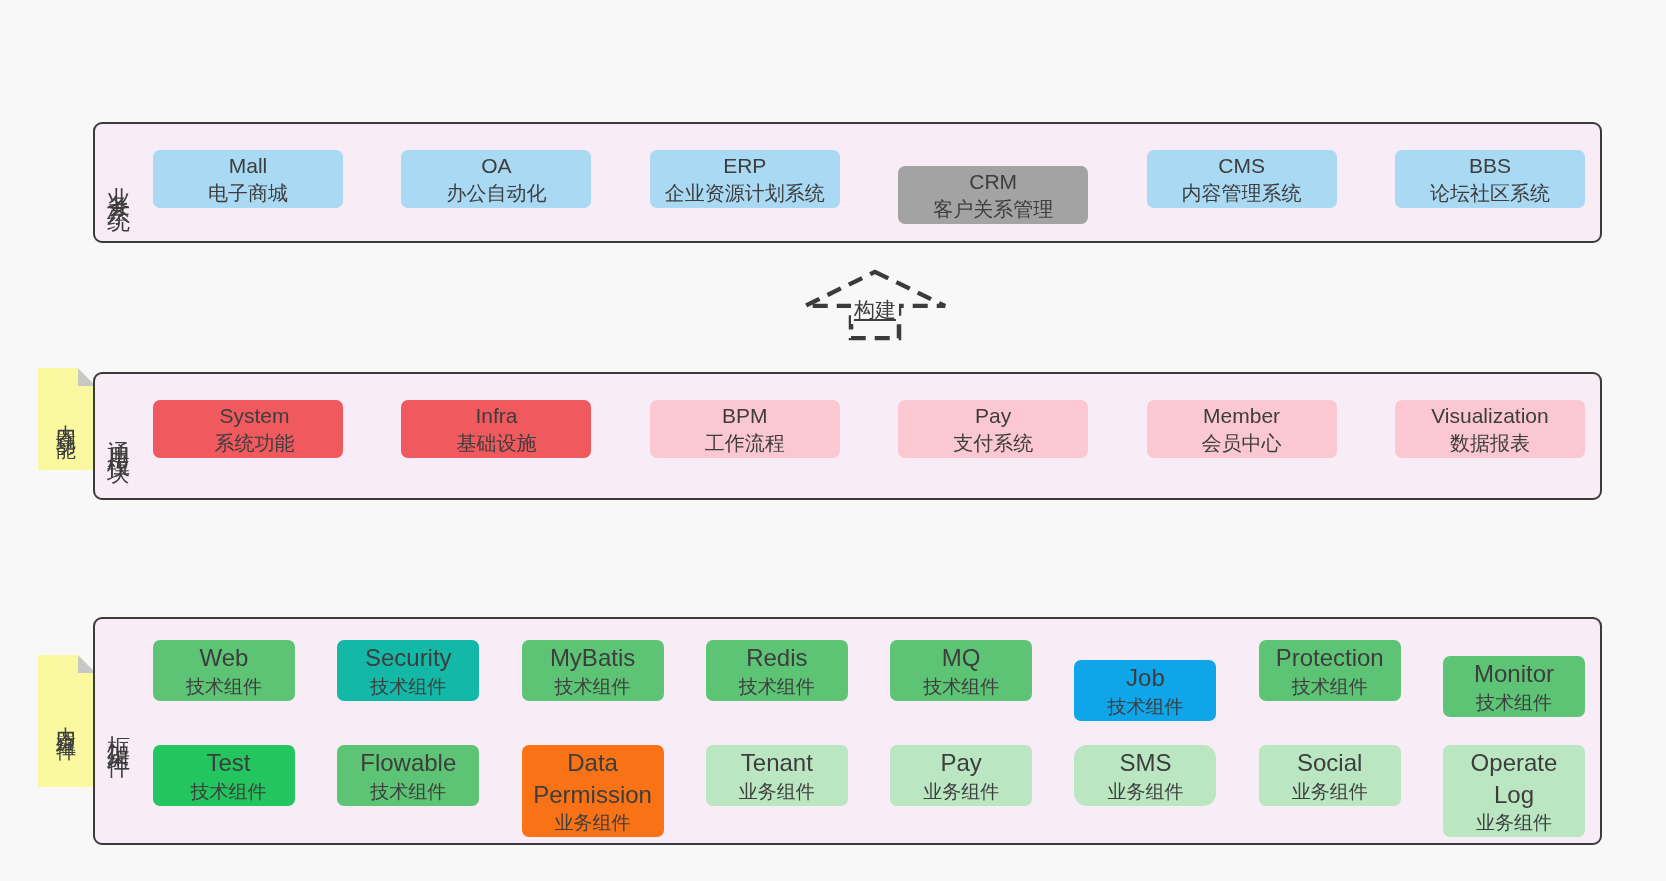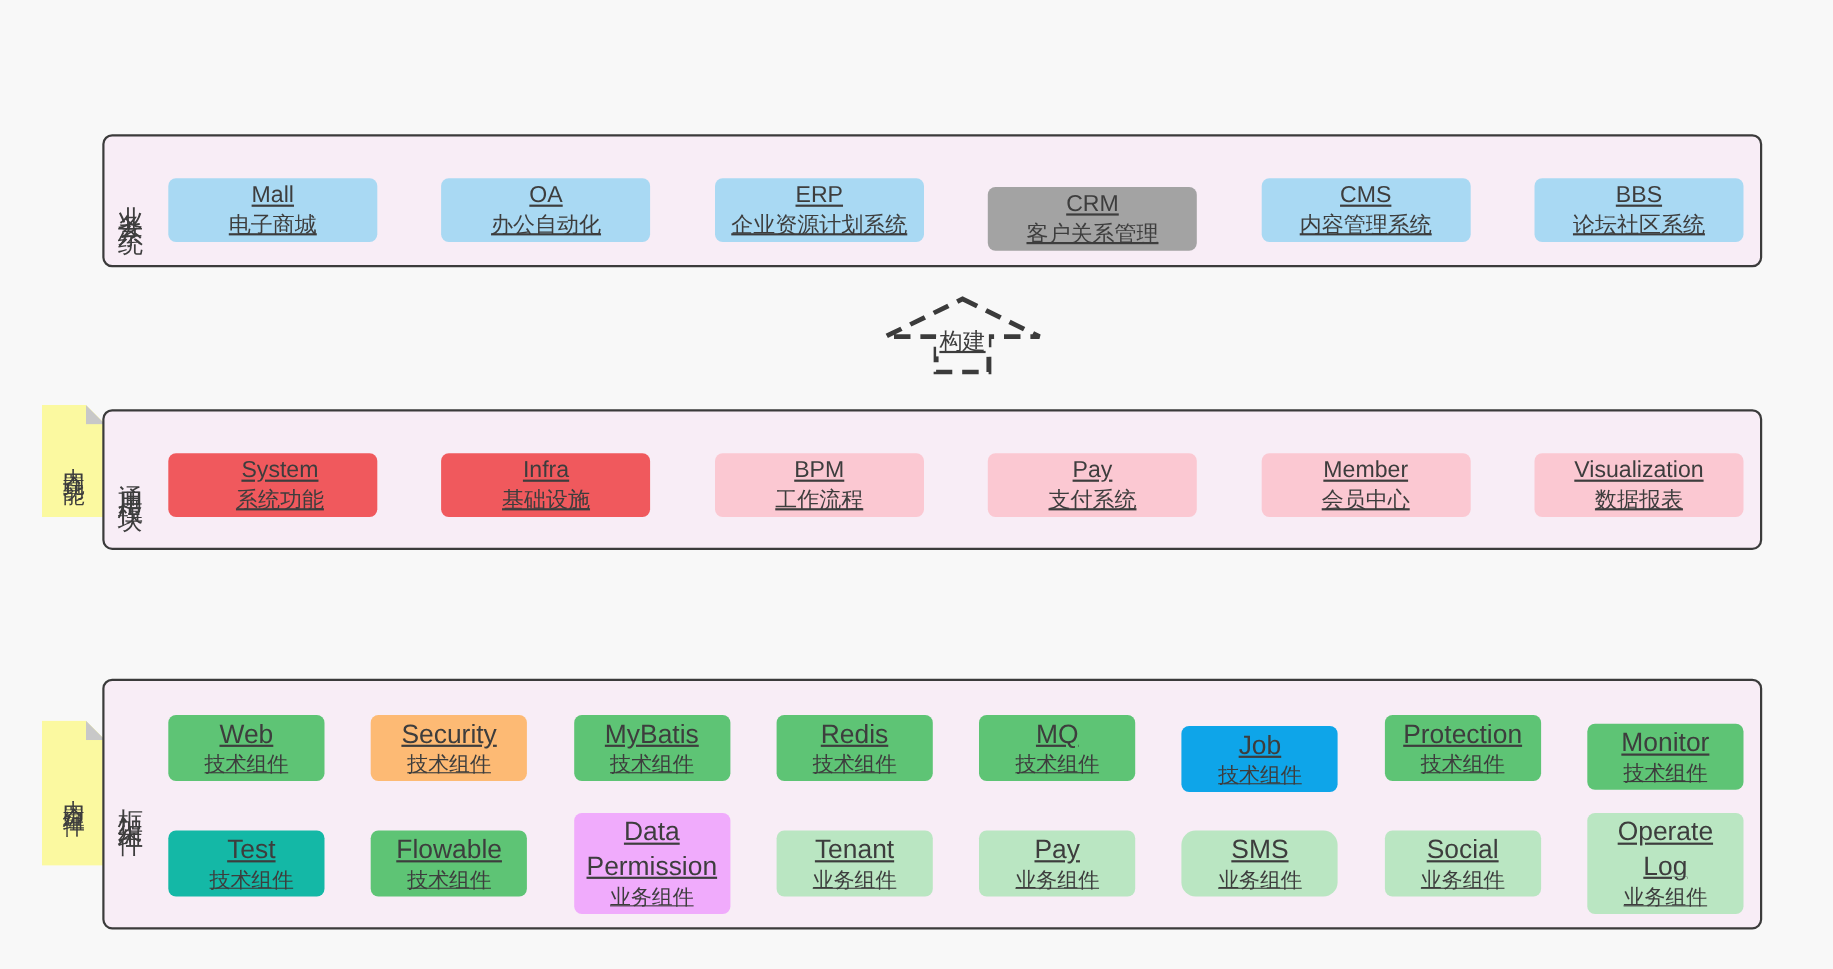--- a/index.html
+++ b/index.html
@@ -35,22 +35,21 @@
     font-size:23px;
     letter-spacing:7px;
     color:var(--text,#3d3d3d);
     white-space:nowrap;
   }
   .boxrow{
     position:absolute;
     left:58px;right:15px;
     display:flex;
     justify-content:space-between;
-    align-items:center;
-    text-decoration:underline;
+    align-items:flex-start;
   }
   .row-a{top:26px;height:82px;}      
   .row-c1{top:21px;height:80px;}     
   .row-c2{top:126px;height:80px;}    
   .box{
     border-radius:7px;
     display:flex;
     flex-direction:column;
     justify-content:center;
     align-items:center;
@@ -194,21 +193,21 @@
   </section>
 
 
   <section class="panel" id="panel-components">
     <div class="vlabel">框架组件</div>
     <div class="boxrow row-c1 cols8">
         <div class="box" style="background: rgb(94, 196, 117);">
           <div class="box-name">Web</div>
           <div class="box-desc">技术组件</div>
         </div>
-        <div class="box" style="background: #fdba74;">
+        <div class="box" style="background: #14b8a6;">
           <div class="box-name">Security</div>
           <div class="box-desc">技术组件</div>
         </div>
         <div class="box" style="background: rgb(94, 196, 117);">
           <div class="box-name">MyBatis</div>
           <div class="box-desc">技术组件</div>
         </div>
         <div class="box" style="background: rgb(94, 196, 117);">
           <div class="box-name">Redis</div>
           <div class="box-desc">技术组件</div>
@@ -224,29 +223,29 @@
         <div class="box" style="background: rgb(94, 196, 117);">
           <div class="box-name">Protection</div>
           <div class="box-desc">技术组件</div>
         </div>
         <div class="box" style="background: rgb(94, 196, 117); margin-top: 16px;">
           <div class="box-name">Monitor</div>
           <div class="box-desc">技术组件</div>
         </div>
       </div>
     <div class="boxrow row-c2 cols8">
-        <div class="box" style="background: #14b8a6; padding-left: 17px;">
+        <div class="box" style="background: #22c55e; padding-left: 17px;">
           <div class="box-name">Test</div>
           <div class="box-desc">技术组件</div>
         </div>
         <div class="box" style="background: rgb(94, 196, 117);">
           <div class="box-name">Flowable</div>
           <div class="box-desc">技术组件</div>
         </div>
-        <div class="box" style="background: #f0abfc;">
+        <div class="box" style="background: #f97316;">
           <div class="box-name">Data Permission</div>
           <div class="box-desc">业务组件</div>
         </div>
         <div class="box" style="background: rgb(186, 230, 194);">
           <div class="box-name">Tenant</div>
           <div class="box-desc">业务组件</div>
         </div>
         <div class="box" style="background: rgb(186, 230, 194);">
           <div class="box-name">Pay</div>
           <div class="box-desc">业务组件</div>

